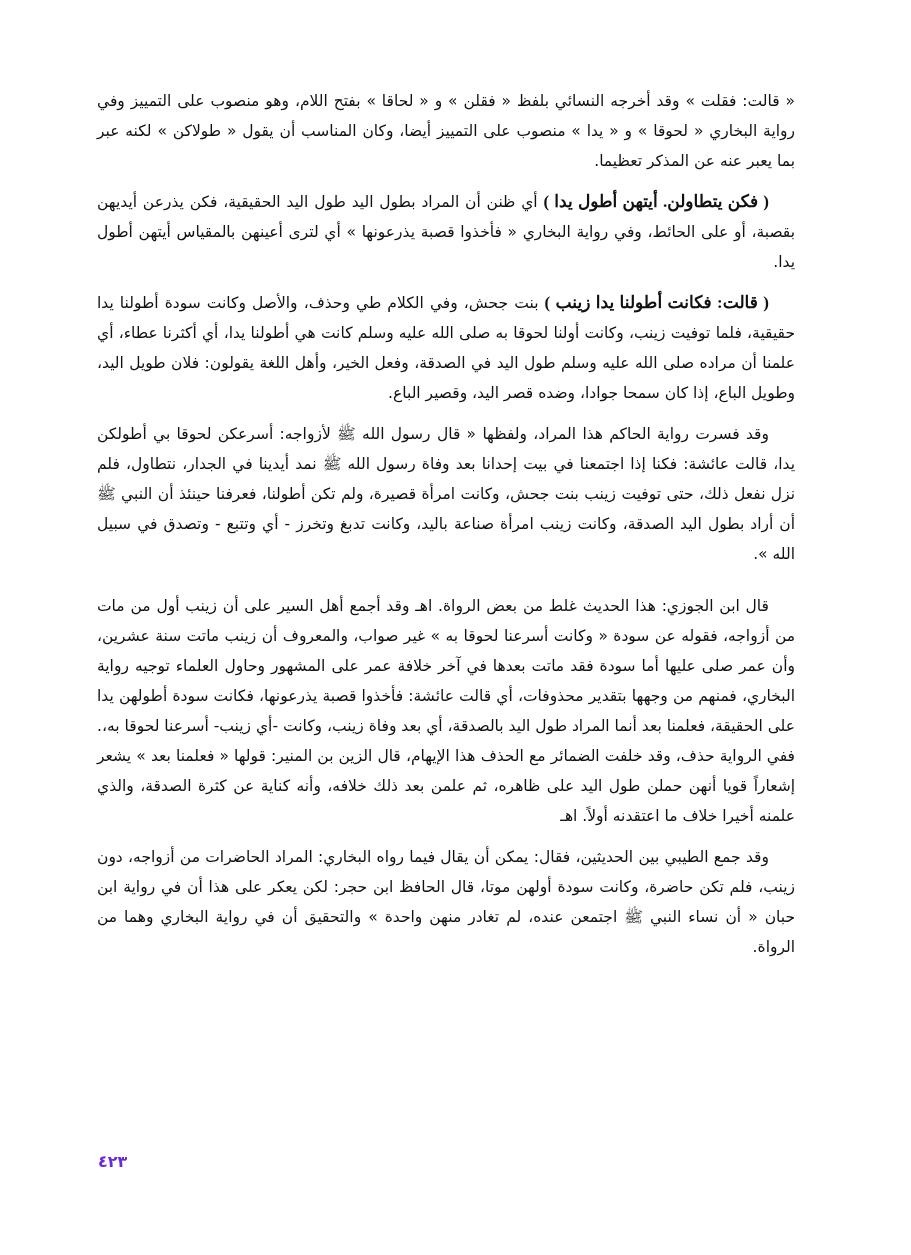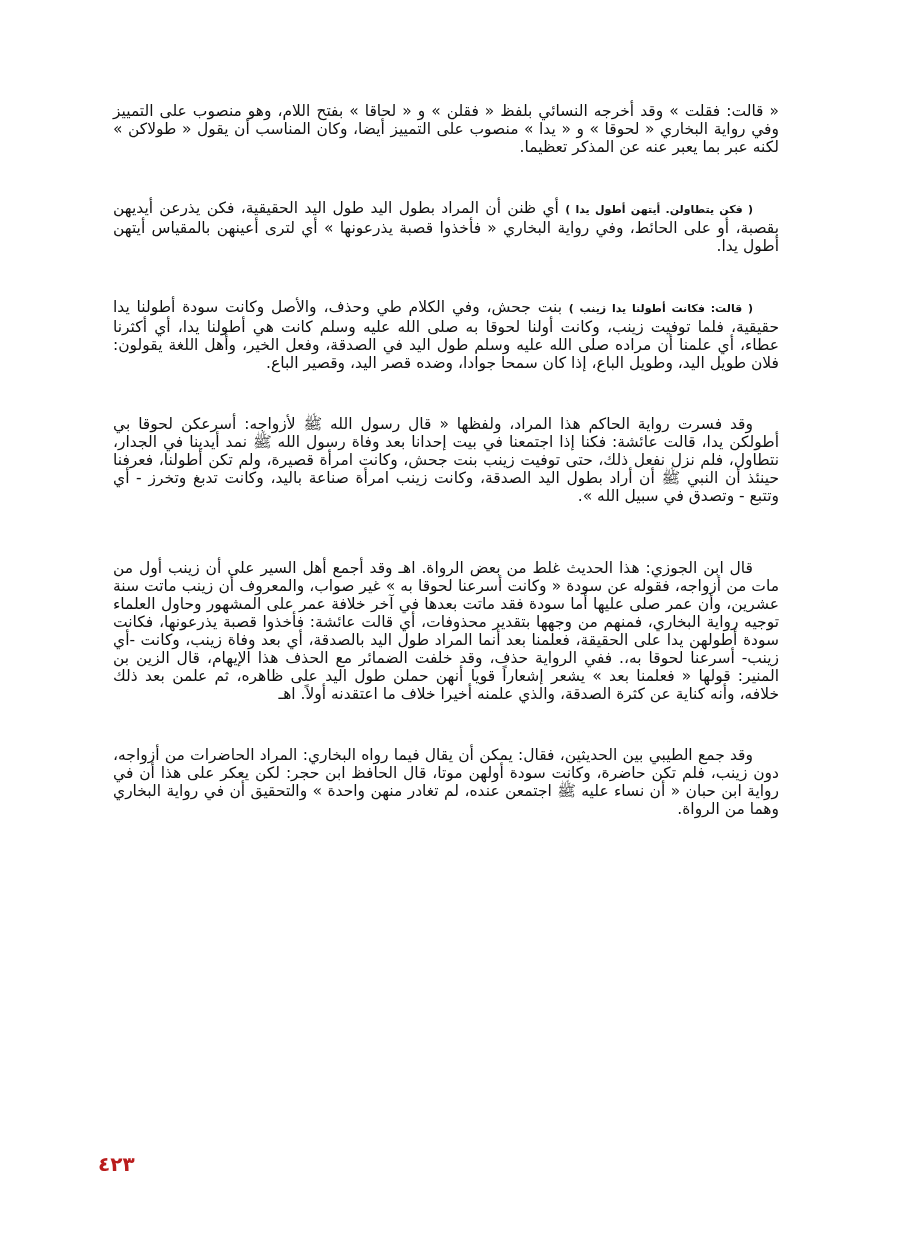--- a/index.html
+++ b/index.html
@@ -18,42 +18,43 @@
   .page {
     position: absolute;
     left: 97px;
     top: 86px;
     width: 698px;
     direction: rtl;
     text-align: justify;
     text-align-last: right;
   }
   .para {
-    margin: 16px;
+    margin: 0;
     font-size: 15.5px;
-    line-height: 18px;
+    line-height: 30px;
     word-spacing: 0px;
   }
   .para.indent {
     text-indent: 26px;
   }
   .gap { height: 11px; }
   .lead {
     font-weight: bold;
-    font-size: 11px;
+    font-size: 17px;
+    font-family: Liberation Serif, serif;
   }
   .page-number {
     position: absolute;
     left: 98px;
     top: 1152px;
     direction: rtl;
-    font-size: 20px;
+    font-size: 16px;
     font-weight: bold;
     letter-spacing: 3px;
-    color: #b91c1c;
+    color: #6d28d9;
   }
 </style>
 </head>
 <body>
 
 <div class="page">
 
   <p class="para">
     <span>« قالت: فقلت » وقد أخرجه النسائي بلفظ « فقلن » و « لحاقا » بفتح اللام، وهو منصوب على التمييز وفي رواية البخاري « لحوقا » و « يدا » منصوب على التمييز أيضا، وكان المناسب أن يقول « طولاكن » لكنه عبر بما يعبر عنه عن المذكر تعظيما.</span>
   </p>
@@ -83,18 +84,18 @@
 
   <div class="gap"></div>
 
   <p class="para indent">
     <span>قال ابن الجوزي: هذا الحديث غلط من بعض الرواة. اهـ وقد أجمع أهل السير على أن زينب أول من مات من أزواجه، فقوله عن سودة « وكانت أسرعنا لحوقا به » غير صواب، والمعروف أن زينب ماتت سنة عشرين، وأن عمر صلى عليها أما سودة فقد ماتت بعدها في آخر خلافة عمر على المشهور وحاول العلماء توجيه رواية البخاري، فمنهم من وجهها بتقدير محذوفات، أي قالت عائشة: فأخذوا قصبة يذرعونها، فكانت سودة أطولهن يدا على الحقيقة، فعلمنا بعد أنما المراد طول اليد بالصدقة، أي بعد وفاة زينب، وكانت -أي زينب- أسرعنا لحوقا به،. ففي الرواية حذف، وقد خلفت الضمائر مع الحذف هذا الإيهام، قال الزين بن المنير: قولها « فعلمنا بعد » يشعر إشعاراً قويا أنهن حملن طول اليد على ظاهره، ثم علمن بعد ذلك خلافه، وأنه كناية عن كثرة الصدقة، والذي علمنه أخيرا خلاف ما اعتقدنه أولاً. اهـ</span>
   </p>
 
   <div class="gap"></div>
 
   <p class="para indent">
-    <span>وقد جمع الطيبي بين الحديثين، فقال: يمكن أن يقال فيما رواه البخاري: المراد الحاضرات من أزواجه، دون زينب، فلم تكن حاضرة، وكانت سودة أولهن موتا، قال الحافظ ابن حجر: لكن يعكر على هذا أن في رواية ابن حبان « أن نساء عليه ﷺ اجتمعن عنده، لم تغادر منهن واحدة » والتحقيق أن في رواية البخاري وهما من الرواة.</span>
+    <span>وقد جمع الطيبي بين الحديثين، فقال: يمكن أن يقال فيما رواه البخاري: المراد الحاضرات من أزواجه، دون زينب، فلم تكن حاضرة، وكانت سودة أولهن موتا، قال الحافظ ابن حجر: لكن يعكر على هذا أن في رواية ابن حبان « أن نساء النبي ﷺ اجتمعن عنده، لم تغادر منهن واحدة » والتحقيق أن في رواية البخاري وهما من الرواة.</span>
   </p>
 
 </div>
 
 <div class="page-number">٤٢٣</div>
 
 </body></html>

